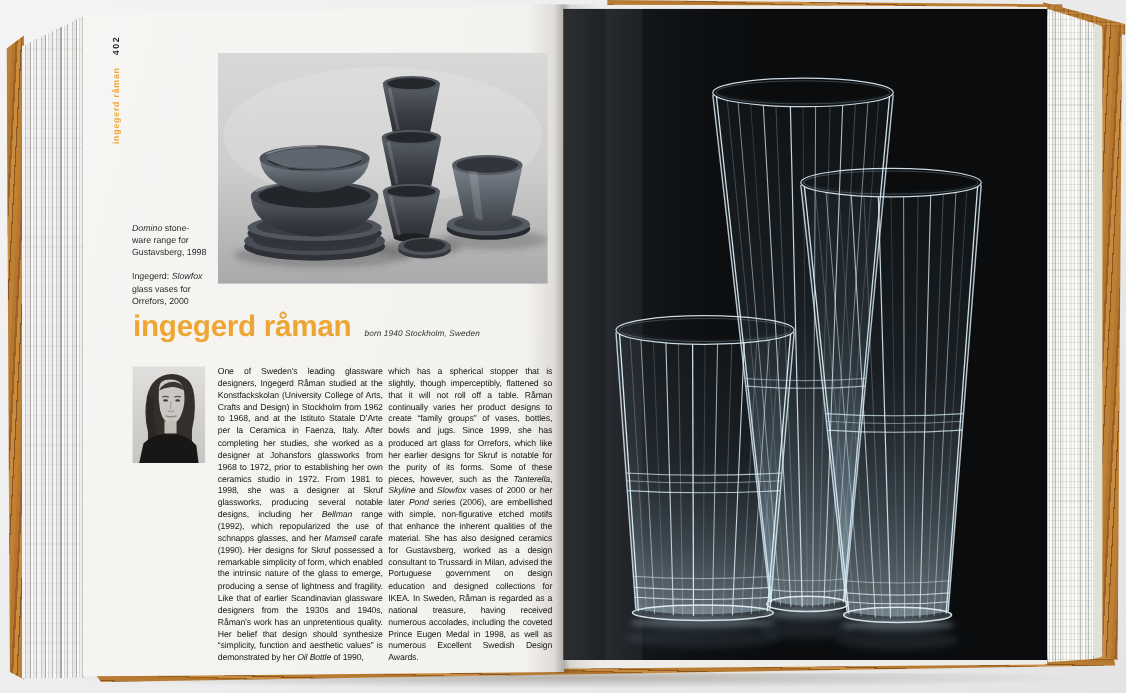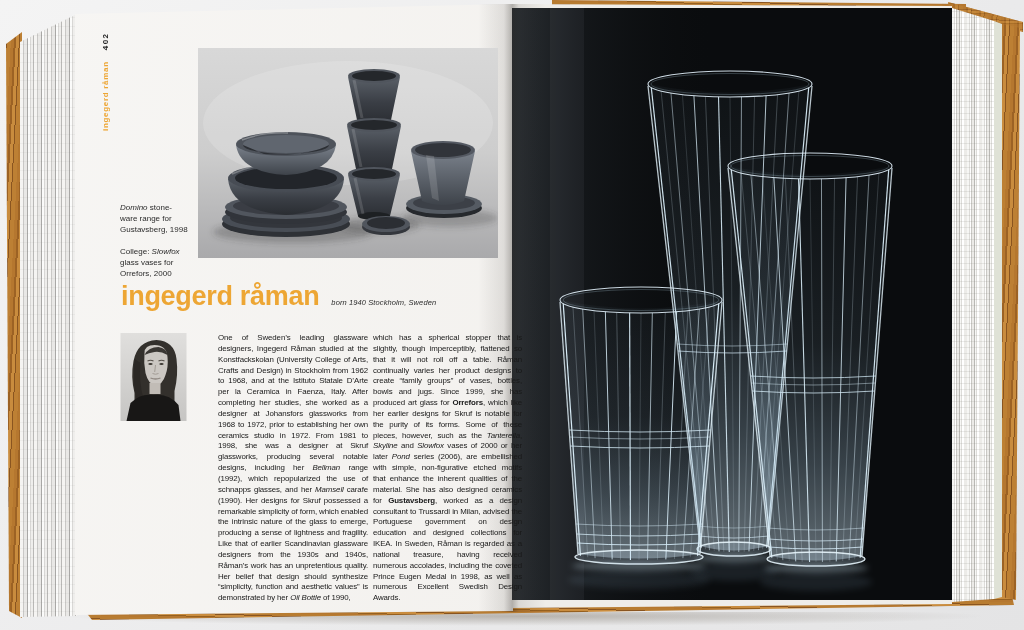--- a/index.html
+++ b/index.html
@@ -38,23 +38,23 @@
     white-space:nowrap;font-size:8px;font-weight:bold;letter-spacing:.7px;}
   .spine-text .num{margin-left:11px;color:#242424;letter-spacing:1.4px;}
   .photo-product{position:absolute;left:198px;top:48px;width:300px;height:210px;}
   .caption{position:absolute;left:120px;width:78px;font-size:8px;line-height:11px;color:#2b2b2b;white-space:pre-line;}
   .cap1{top:202px;} .cap2{top:246px;}
   .title-row{position:absolute;left:121px;top:283px;display:flex;align-items:baseline;gap:12px;}
   .title{font-size:27px;font-weight:bold;letter-spacing:-.3px;line-height:1;}
   .subtitle{font-size:7.5px;font-style:italic;color:#2c2c2c;letter-spacing:.1px;}
   .portrait{position:absolute;left:120px;top:333px;width:67px;height:88px;}
   .col{position:absolute;top:333px;width:150px;font-size:7.9px;line-height:10.85px;
-    letter-spacing:-.12px;text-align:justify;color:#191919;margin-left:20px;}
+    letter-spacing:-.12px;text-align:justify;color:#191919;}
   .col1{left:198px;} .col2{left:353px;width:149px;}
-  .i{font-style:italic;} .b{font-weight:bold;}
+  .i{font-style:italic;} .b{font-weight:normal;}
 
   
   .vases-wrap{position:absolute;left:512px;top:8px;width:440px;height:592px;}
 </style>
 </head>
 <body>
 
 <div id="canvas">
 
   <div class="floor-shadow"></div>
@@ -268,21 +268,21 @@
     <g>
       <ellipse cx="188" cy="179" rx="24" ry="8" fill="#34373d"></ellipse>
       <ellipse cx="188" cy="176" rx="24" ry="8" fill="#50555d"></ellipse>
       <ellipse cx="188" cy="175" rx="19" ry="6" fill="#2b2e33"></ellipse>
     </g>
   </svg>
 
   <div class="caption cap1"><span class="i">Domino</span><span> stone-
 ware range for
 Gustavsberg, 1998</span></div>
-  <div class="caption cap2"><span>College: </span><span class="i">Slowfox</span><span>
+  <div class="caption cap2"><span>Ingegerd: </span><span class="i">Slowfox</span><span>
 glass vases for
 Orrefors, 2000</span></div>
 
   <div class="title-row">
     <span class="title" style="color: rgb(237, 166, 52);">ingegerd råman</span>
     <span class="subtitle">born 1940 Stockholm, Sweden</span>
   </div>
 
   <svg class="portrait" viewBox="0 0 66 88">
     <defs>

